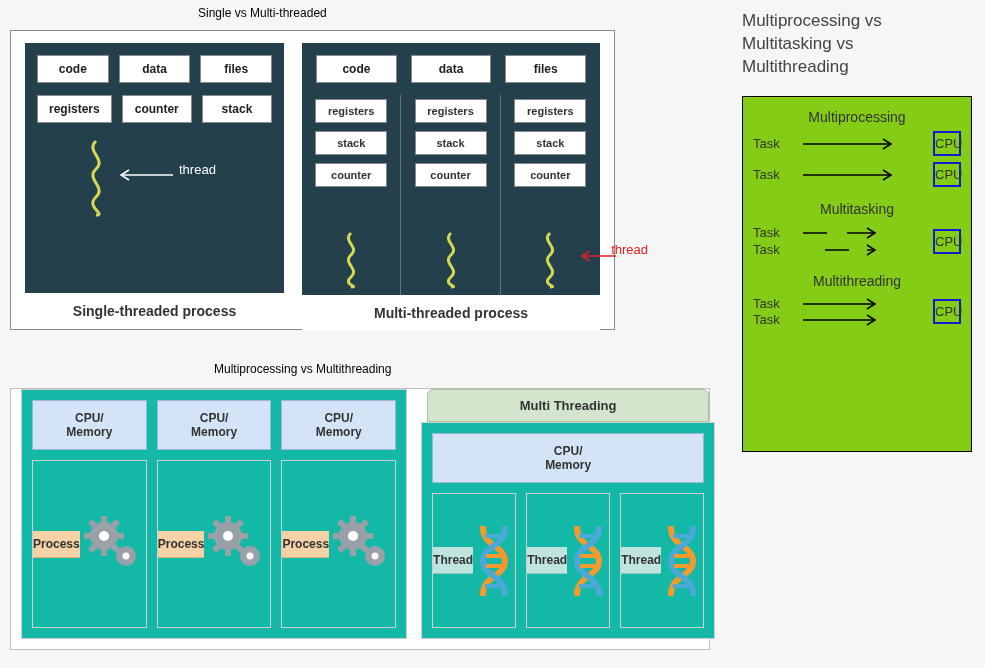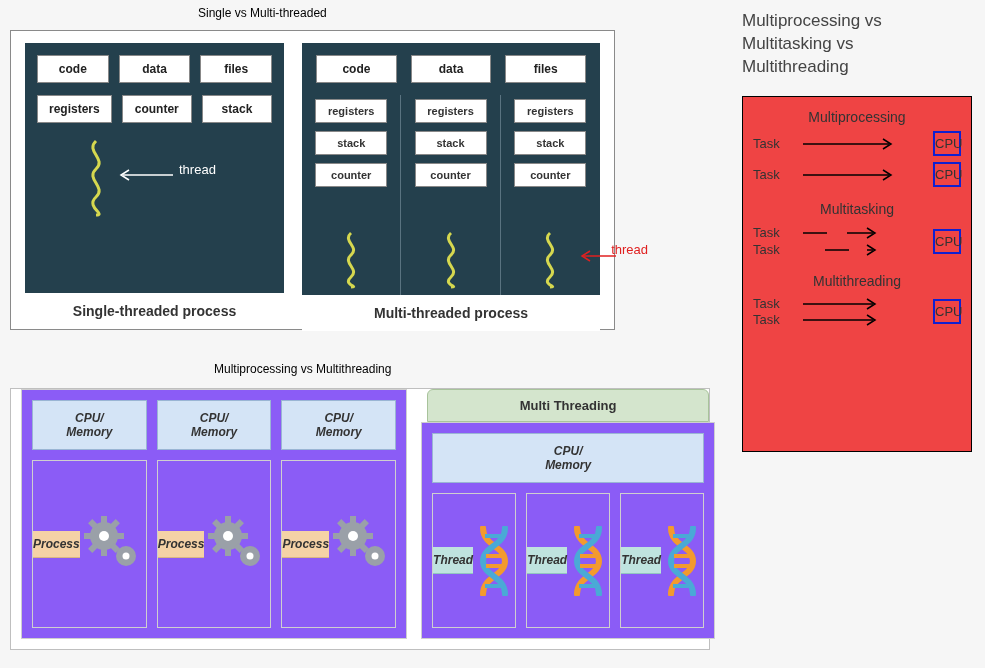--- a/index.html
+++ b/index.html
@@ -24,33 +24,33 @@
   .thread-lbl-a { color:#fff; font-size:13px; position:absolute; }
   .thread-lbl-b { color:#e02020; font-size:13px; position:absolute; }
   .arrow-w { stroke:#fff; stroke-width:1.5; fill:none; }
   .arrow-r { stroke:#e02020; stroke-width:1.5; fill:none; }
 
   
   .mpmt-title { position: absolute; left: 214px; top: 362px; }
   .mpmt-frame { position:absolute; left:10px; top:388px; width: 700px; height: 262px; border:1px solid #bfbfbf; background:#fff; padding: 0 10px 10px 10px; display:flex; gap:14px; }
   .col { flex:1; display:flex; flex-direction:column; }
   .tabhdr { background:#d4e5cd; border:1px solid #a8c39b; border-radius:6px 6px 0 0; text-align:center; font-weight:bold; font-size:13px; padding:8px 0; margin: 0 6px; }
-  .colbody { flex:1; border:1px solid #cfcfcf; background:#8b5cf6; padding:10px; display:flex; flex-direction:column; gap:10px;font-style:italic; }
+  .colbody { flex:1; border:1px solid #cfcfcf; background:#14b8a6; padding:10px; display:flex; flex-direction:column; gap:10px; }
   .cpu-row { display:flex; gap:10px; }
   .cpu { flex:1; background:#d4e4f6; border:1px solid #9ab5d4; text-align:center; font-size:12px; font-weight:bold; padding:10px 0; }
   .cpu-big { width:100%; background:#d4e4f6; border:1px solid #9ab5d4; text-align:center; font-size:12px; font-weight:bold; padding:10px 0; }
   .unit-row { display:flex; gap:10px; flex:1; }
   .unit { flex:1; border:1px solid #cfcfcf; display:flex; flex-direction:row; align-items:center; padding:0; }
   .unit-hdr-p { width:100%; background:#f5d2a6; border-bottom:1px solid #d9b585; text-align:center; font-weight:bold; font-size:12px; padding:6px 0; }
   .unit-hdr-t { width:100%; background:#bfe3df; border-bottom:1px solid #92c6c0; text-align:center; font-weight:bold; font-size:12px; padding:6px 0; }
   .unit-icon { flex:1; display:flex; align-items:center; justify-content:center; }
 
   
   .r-title { position:absolute; left:742px; top:10px; font-size:17px; color:#444; line-height:1.35; }
-  .r-frame { position:absolute; left:742px; top:96px; width:230px; height:356px; border:1.5px solid #000; background:#ef4444; padding:8px 10px; }
+  .r-frame { position:absolute; left:742px; top:96px; width:230px; height:356px; border:1.5px solid #000; background:#84cc16; padding:8px 10px; }
   .r-sec-h { text-align:center; font-size:14px; margin:4px 0 6px 0; }
   .r-row { display:flex; align-items:center; gap:6px; margin:6px 0; font-size:13px; }
   .r-task { width:42px; }
   .r-arrowzone { flex:1; height:14px; position:relative; }
   .r-cpu { width:28px; border:2px solid #1020d0; font-size:13px; padding:3px 0; }
   .blk-arrow { stroke:#000; stroke-width:1.5; fill:none; }
 </style>
 </head>
 <body>
 

